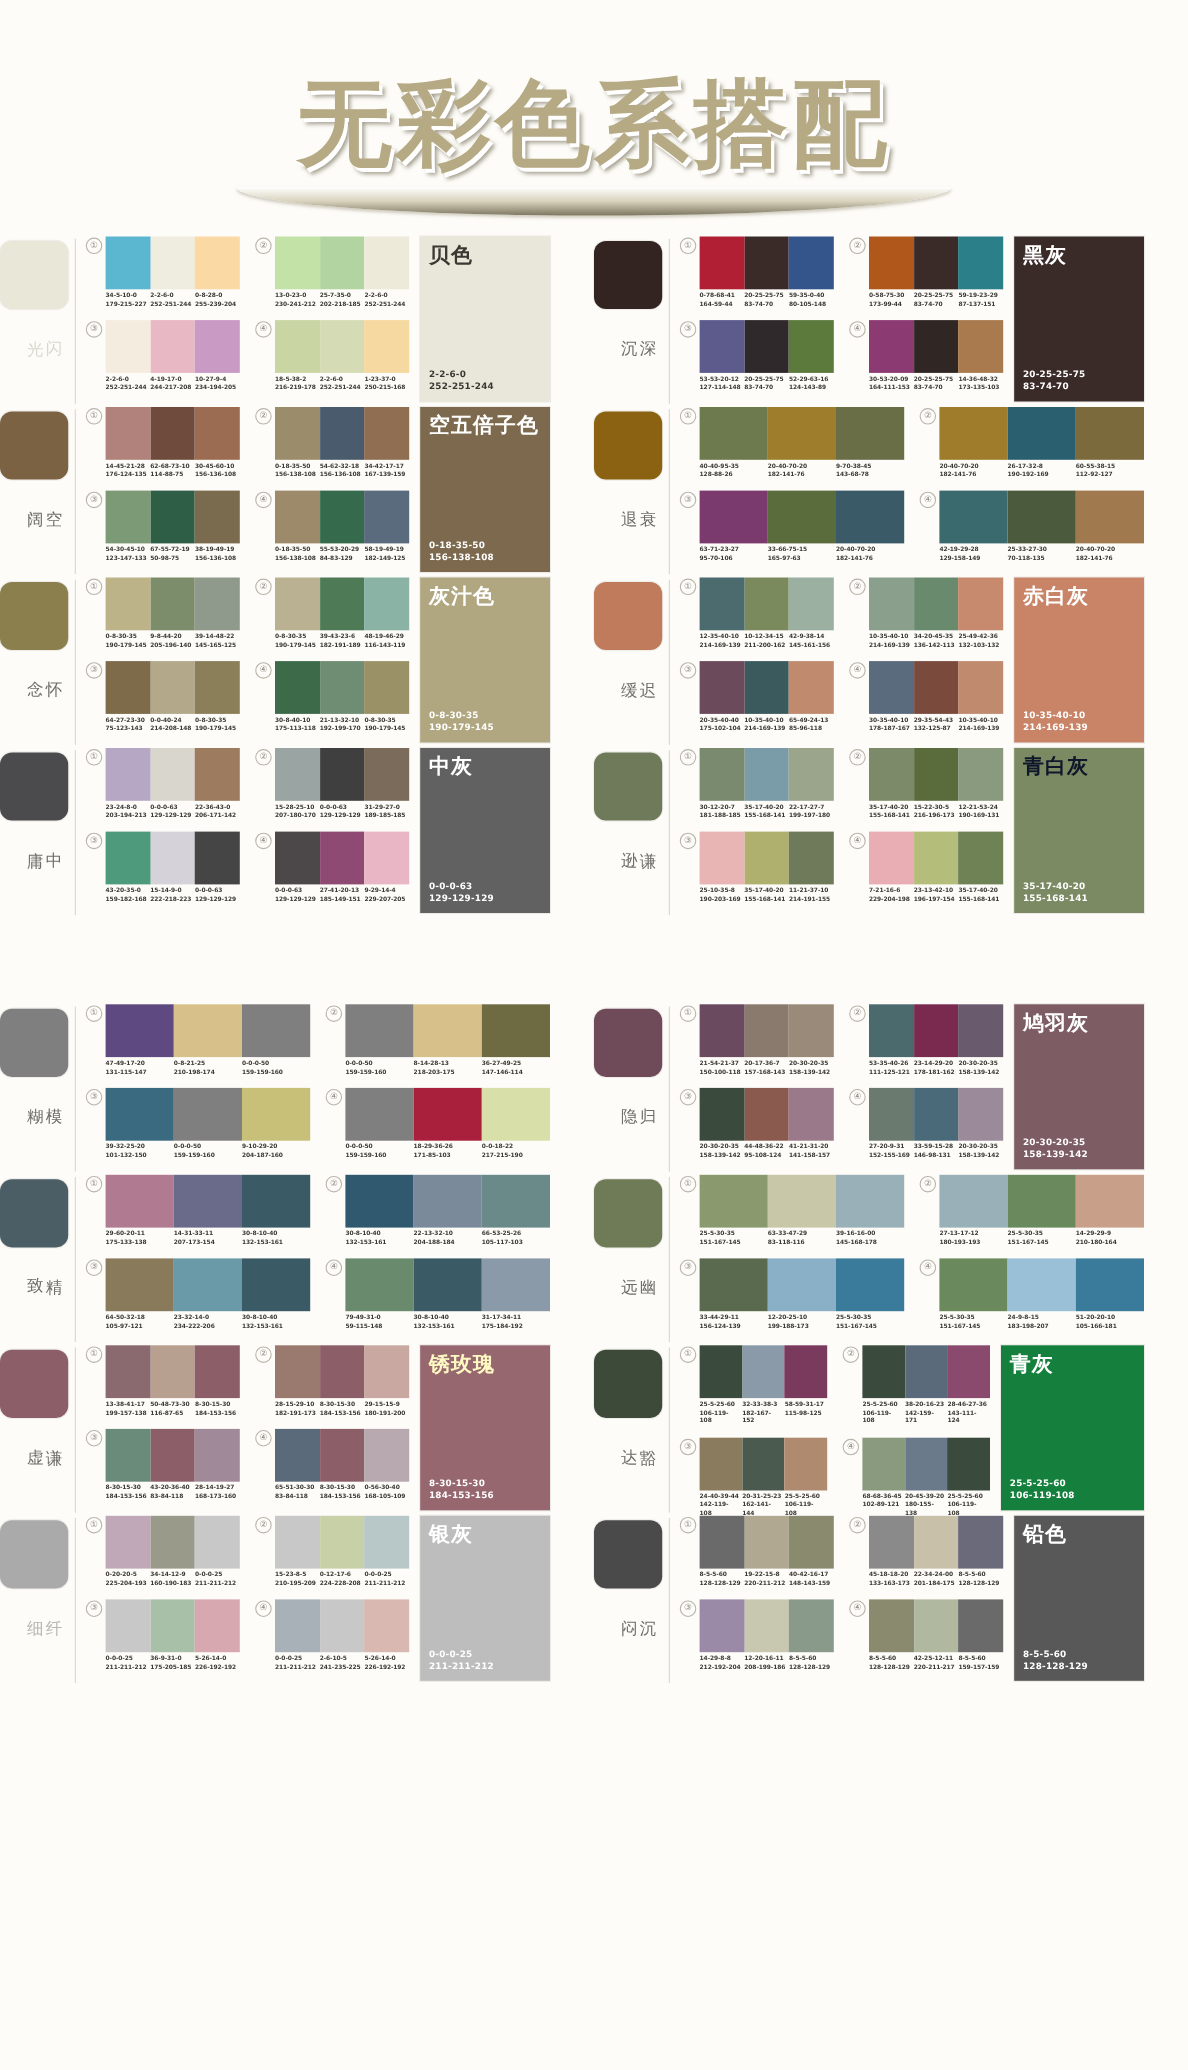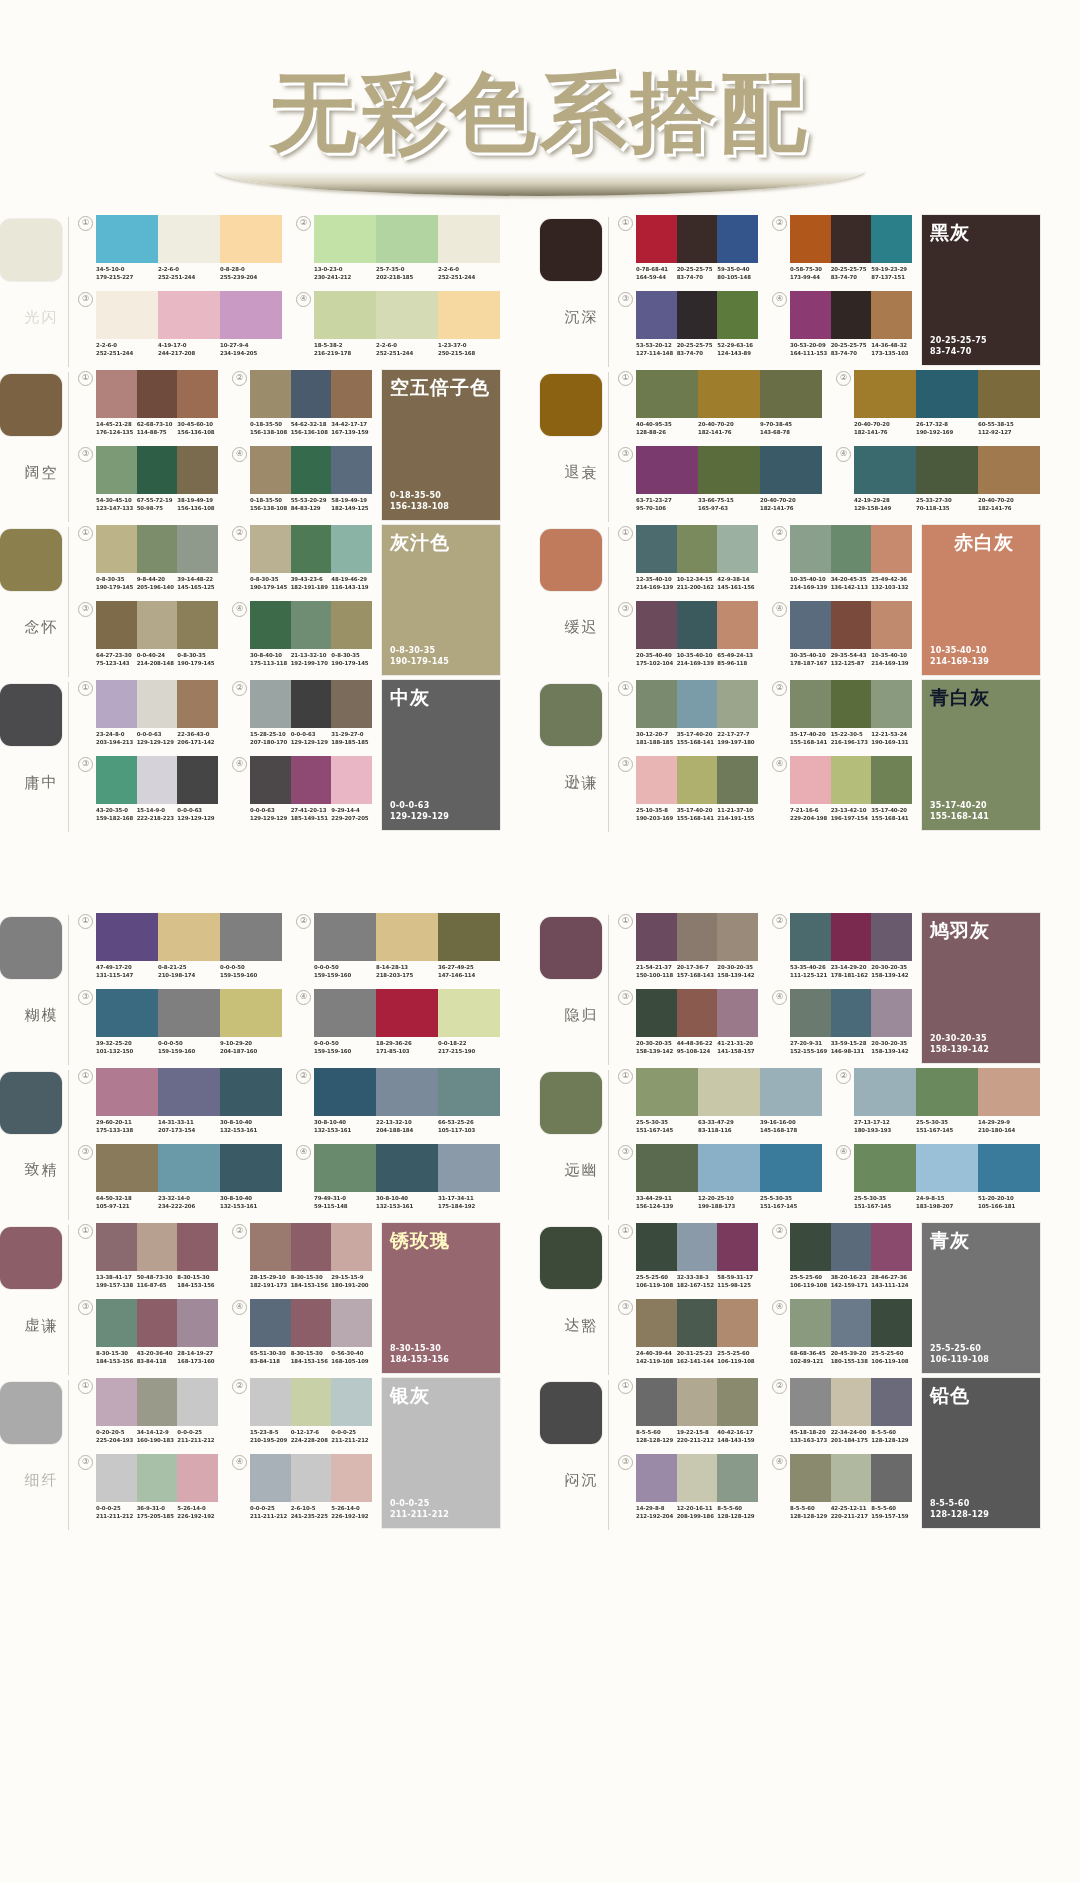--- a/index.html
+++ b/index.html
@@ -200,20 +200,27 @@
                       <span class="rgb">252-251-244</span>
                     </div>
                     <div class="val">
                       <span class="cmyk">1-23-37-0</span>
                       <span class="rgb">250-215-168</span>
                     </div>
                   </div>
                 </div>
               </div>
             </div>
+            <div class="named" style="background: rgb(233, 231, 217);">
+              <div class="named-name" style="color: rgb(58, 56, 51);">贝色</div>
+              <div class="named-vals" style="color: rgb(58, 56, 51);">
+                <div>2-2-6-0</div>
+                <div>252-251-244</div>
+              </div>
+            </div>
           </div>
           <div class="row">
             <div class="base">
               <div class="base-chip" style="background: rgb(123, 98, 67);"></div>
               <div class="mood" style="color: rgb(111, 109, 104);">空阔</div>
               <div class="base-rule"></div>
             </div>
             <div class="quad">
               <div class="sub">
                 <div class="num">①</div>
@@ -861,21 +868,21 @@
                     </div>
                     <div class="val">
                       <span class="cmyk">10-35-40-10</span>
                       <span class="rgb">214-169-139</span>
                     </div>
                   </div>
                 </div>
               </div>
             </div>
             <div class="named" style="background: rgb(201, 132, 104);">
-              <div class="named-name" style="color: rgb(255, 255, 255); margin-left: 24px;">赤白灰</div>
+              <div class="named-name" style="color: rgb(255, 255, 255);">赤白灰</div>
               <div class="named-vals" style="color: rgb(255, 255, 255);">
                 <div>10-35-40-10</div>
                 <div>214-169-139</div>
               </div>
             </div>
           </div>
           <div class="row">
             <div class="base">
               <div class="base-chip" style="background: rgb(111, 122, 90);"></div>
               <div class="mood" style="color: rgb(111, 109, 104);">谦逊</div>
@@ -1744,21 +1751,21 @@
                       <span class="rgb">180-155-138</span>
                     </div>
                     <div class="val">
                       <span class="cmyk">25-5-25-60</span>
                       <span class="rgb">106-119-108</span>
                     </div>
                   </div>
                 </div>
               </div>
             </div>
-            <div class="named" style="background: #737373;">
+            <div class="named" style="background: #15803d; padding-left: 12px;">
               <div class="named-name" style="color: rgb(255, 255, 255);">青灰</div>
               <div class="named-vals" style="color: rgb(255, 255, 255);">
                 <div>25-5-25-60</div>
                 <div>106-119-108</div>
               </div>
             </div>
           </div>
           <div class="row">
             <div class="base">
               <div class="base-chip" style="background: rgb(74, 74, 74);"></div>

